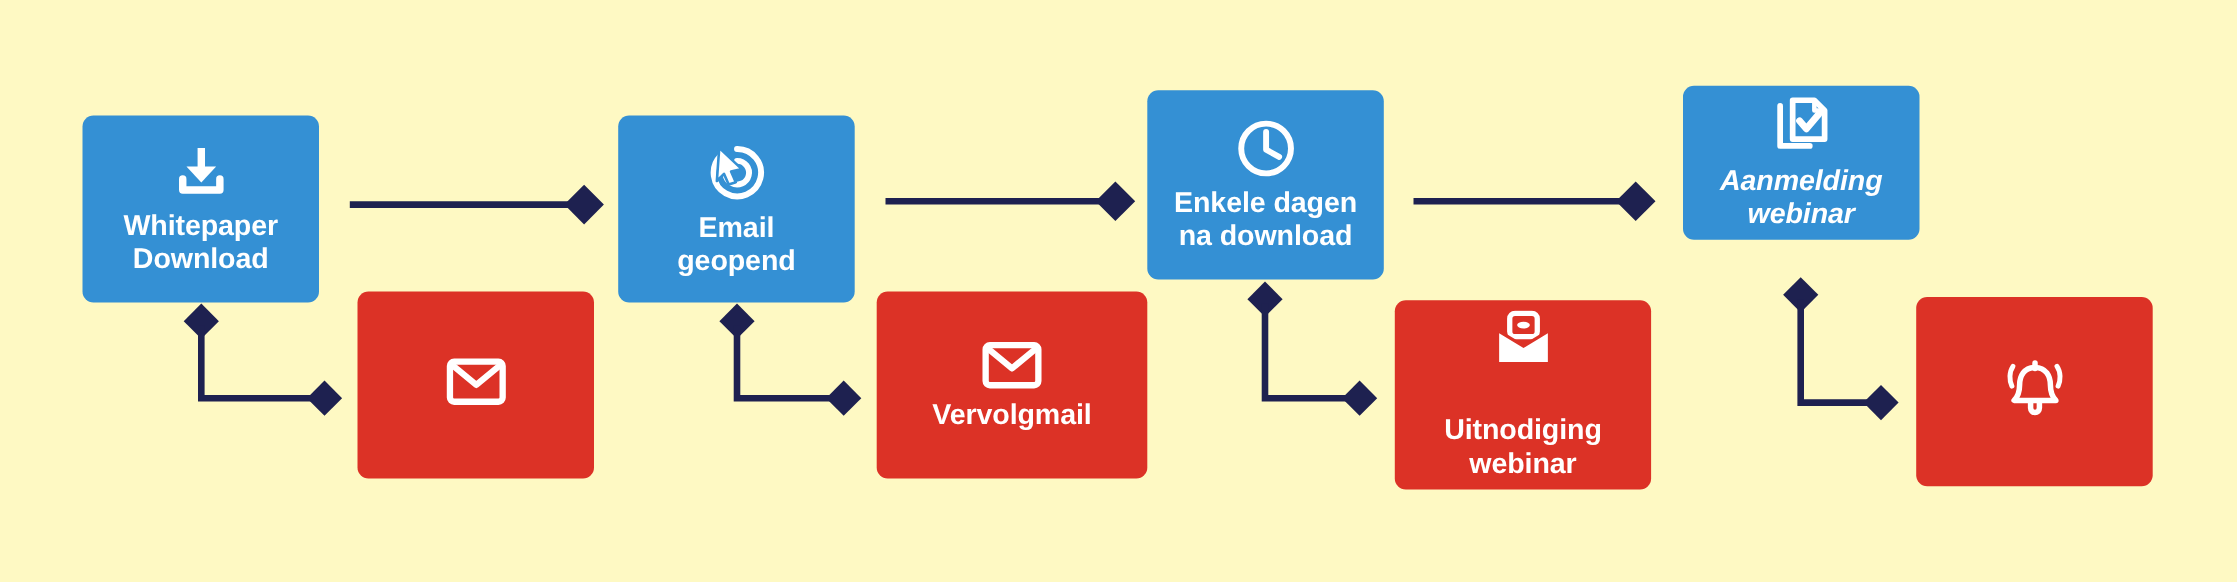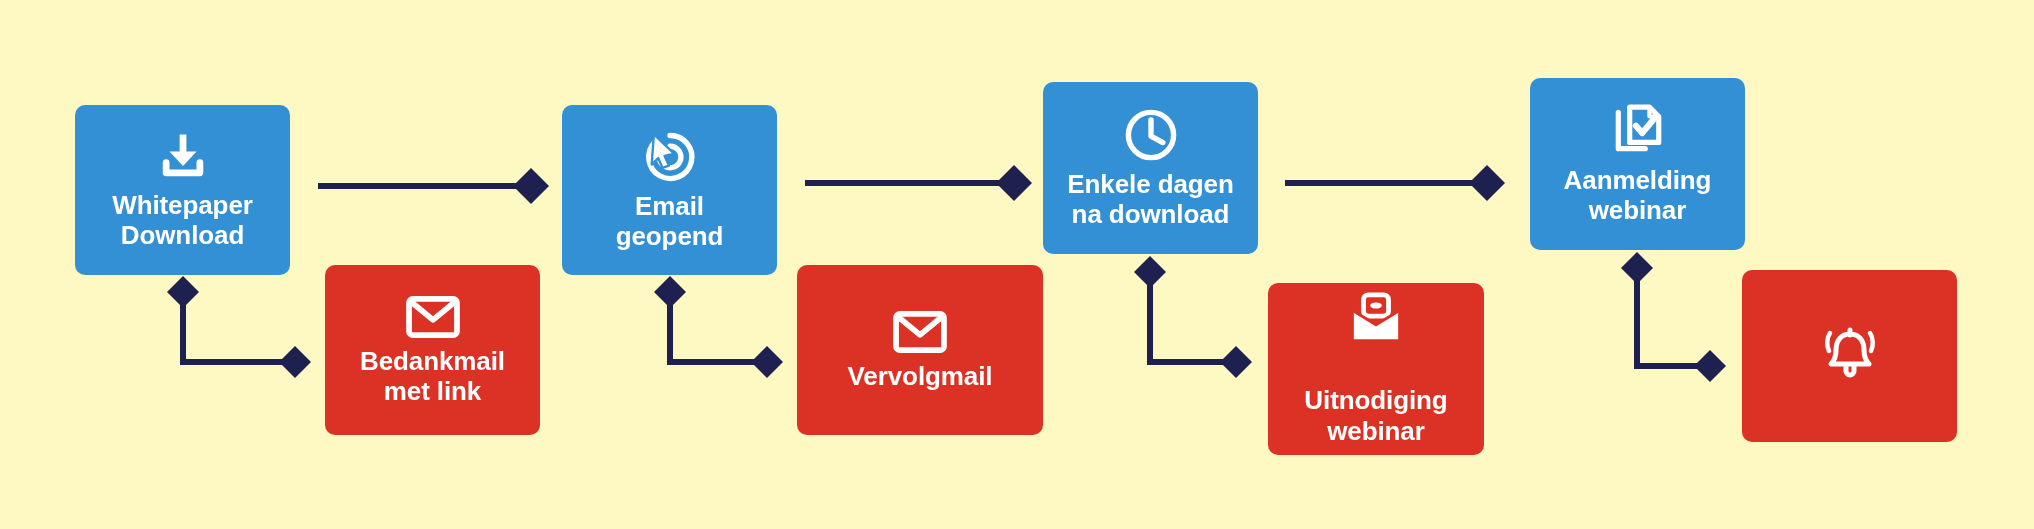--- a/index.html
+++ b/index.html
@@ -132,22 +132,20 @@
 Download</div>
   </div>
 
   <div class="node action" style="left:325px; top:265px; width:215px; height:170px;">
     <div class="node-icon">
       <svg width="58" height="46" viewBox="0 0 60 48">
         <rect x="5" y="5" width="50" height="38" rx="4" ry="4" fill="none" stroke="#fff" stroke-width="6"></rect>
         <path d="M7 8 L30 27 L53 8" fill="none" stroke="#fff" stroke-width="6" stroke-linecap="round" stroke-linejoin="round"></path>
       </svg>
     </div>
-    <div class="node-label">Bedankmail
-met link</div>
   </div>
 
   <div class="node trigger" style="left:562px; top:105px; width:215px; height:170px;">
     <div class="node-icon">
       <svg width="56" height="56" viewBox="0 0 52 52">
         <path d="M26 6 A20 20 0 1 1 12 12" fill="none" stroke="#fff" stroke-width="5" stroke-linecap="round"></path>
         <path d="M26 16 A10 10 0 1 1 19 19" fill="none" stroke="#fff" stroke-width="5" stroke-linecap="round"></path>
         <path d="M11 5 L30 23 L21 25 L25 34 L19 36 L15 27 L9 33 Z" fill="#fff" stroke="#3490d4" stroke-width="2.2" stroke-linejoin="round"></path>
       </svg>
     </div>
@@ -169,34 +167,34 @@
     <div class="node-icon">
       <svg width="56" height="56" viewBox="0 0 52 52">
         <circle cx="26" cy="26" r="21" fill="none" stroke="#fff" stroke-width="5"></circle>
         <path d="M26 12 L26 27 L37 33" fill="none" stroke="#fff" stroke-width="5" stroke-linecap="round" stroke-linejoin="round"></path>
       </svg>
     </div>
     <div class="node-label">Enkele dagen
 na download</div>
   </div>
 
-  <div class="node action" style="left:1268px; top:283px; width:216px; height:172px;gap:35px;">
+  <div class="node action" style="left:1268px; top:273px; width:233px; height:172px;gap:35px;">
     <div class="node-icon">
       <svg width="58" height="52" viewBox="0 0 60 54">
         <rect x="17" y="3" width="26" height="22" rx="5" ry="5" fill="none" stroke="#fff" stroke-width="5"></rect>
         <ellipse cx="30" cy="14" rx="6" ry="3.2" fill="#fff"></ellipse>
         <path d="M7 20 L30 34 L53 20 L53 49 L7 49 Z" fill="#fff"></path>
         <path d="M7 20 L30 34 L53 20" fill="none" stroke="#dc3226" stroke-width="3"></path>
       </svg>
     </div>
     <div class="node-label">Uitnodiging
 webinar</div>
   </div>
 
-  <div class="node trigger" style="left:1530px; top:78px; width:215px; height:172px;">
+  <div class="node trigger" style="left:1530px; top:78px; width:215px; height:140px;font-style:italic;">
     <div class="node-icon">
       <svg width="56" height="56" viewBox="0 0 54 54">
         <path d="M8 9 L8 44 L34 44" fill="none" stroke="#fff" stroke-width="5" stroke-linecap="round" stroke-linejoin="round"></path>
         <path d="M19 4 L38 4 L47 13 L47 38 L19 38 Z" fill="none" stroke="#fff" stroke-width="5" stroke-linejoin="round"></path>
         <path d="M38 4 L38 13 L47 13" fill="none" stroke="#fff" stroke-width="4" stroke-linejoin="round"></path>
         <path d="M25 22 L31 29 L42 16" fill="none" stroke="#fff" stroke-width="6" stroke-linecap="round" stroke-linejoin="round"></path>
       </svg>
     </div>
     <div class="node-label">Aanmelding
 webinar</div>

